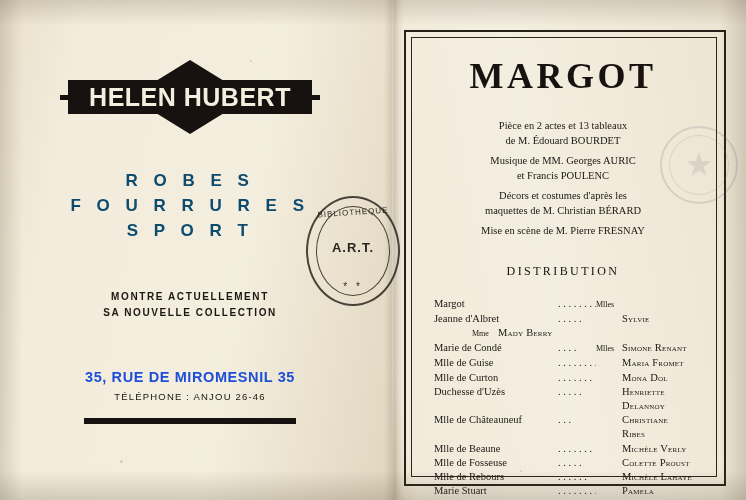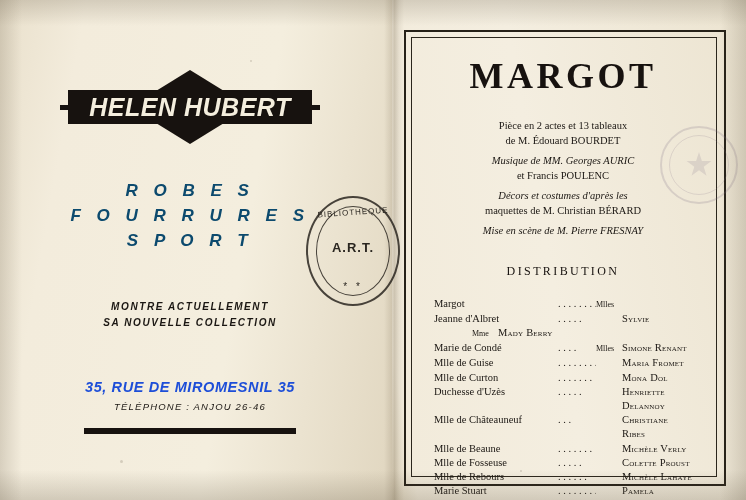--- a/index.html
+++ b/index.html
@@ -53,24 +53,23 @@
   .edge-shade-right {
     position: absolute; right: 0; top: 0; bottom: 0; width: 26px;
     background: linear-gradient(270deg, rgba(90,78,58,0.20), rgba(90,78,58,0));
     pointer-events: none;
   }
 
   
   .ad {
     position: absolute;
     left: 40px;
-    top: 64px;
+    top: 54px;
     width: 300px;
     text-align: center;
-    font-style: italic;
   }
   .logo-wrap {
     position: relative;
     width: 260px;
     height: 86px;
     margin: 0 auto 28px auto;
   }
   .logo-diamond {
     position: absolute;
     left: 50%;
@@ -246,21 +245,21 @@
     color: #17120f;
     line-height: 40px;
   }
   .prog-credits {
     margin-top: 23px;
     font-size: 10.5px;
     line-height: 13.5px;
     color: #1b1713;
   }
   .prog-credits div { margin-bottom: 1px; }
-  .prog-credits .gap { margin-top: 7px; font-style: italic; }
+  .prog-credits .gap { margin-top: 7px; }
   .distribution {
     margin-top: 26px;
     font-size: 12px;
     letter-spacing: 2.4px;
     color: #17120f;
   }
   .cast {
     margin: 18px auto 0 auto;
     width: 258px;
     text-align: left;

